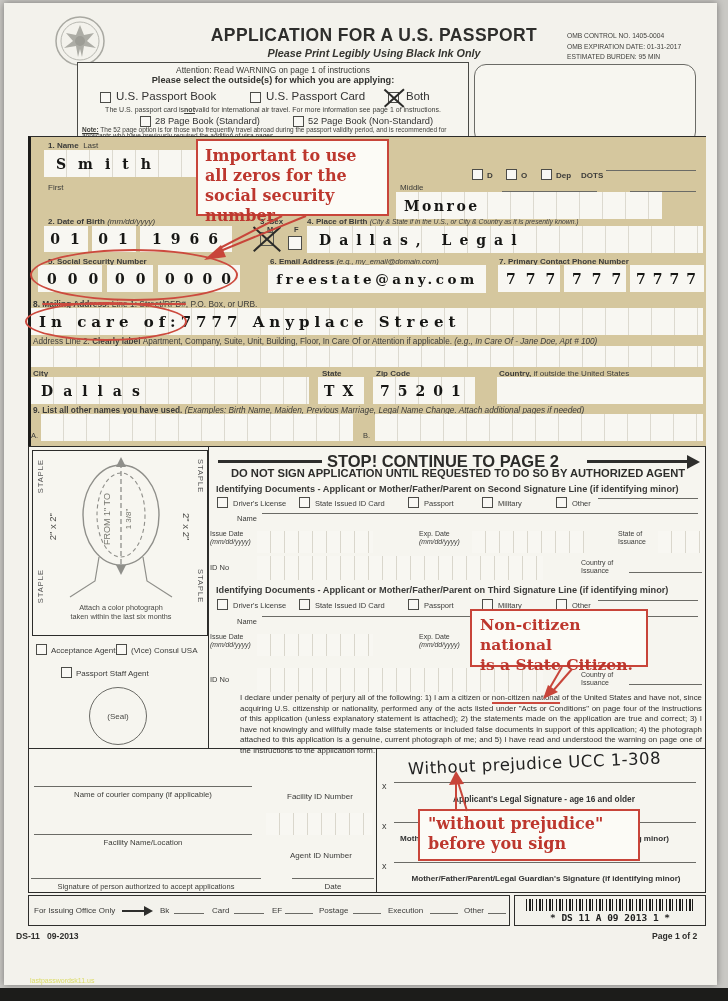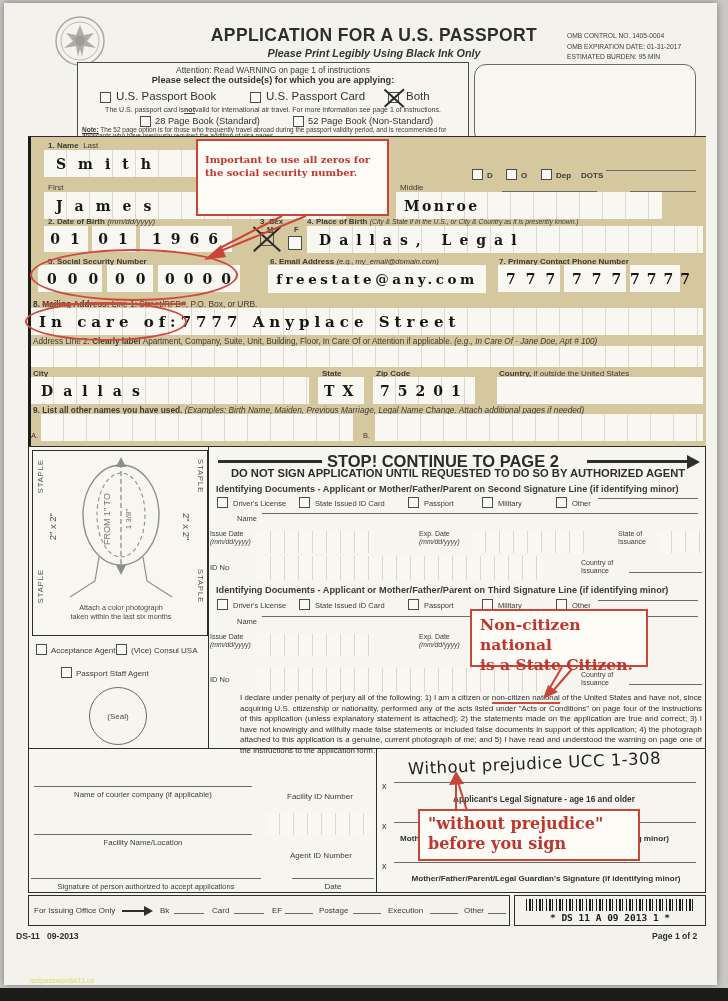--- a/index.html
+++ b/index.html
@@ -91,21 +91,20 @@
   <span class="cb" style="left:537px;top:166px"></span>
   <div class="abs lbl b" style="left:552px;top:168px">Dep</div>
   <div class="abs lbl b" style="left:577px;top:168px">DOTS</div>
   <div class="line" style="left:602px;top:167px;width:90px"></div>
   <div class="abs lbl b" style="left:468px;top:189px">End. #</div>
   <div class="line" style="left:498px;top:188px;width:95px"></div>
   <div class="abs lbl b" style="left:605px;top:189px">Exp.</div>
   <div class="line" style="left:626px;top:188px;width:66px"></div>
 
   <div class="abs lbl" style="left:44px;top:180px">First</div>
-  <div class="abs wf val" style="left:40px;top:189px;width:302px;height:27px;padding-left:12px;letter-spacing:12px">James</div>
   <div class="abs lbl" style="left:396px;top:180px">Middle</div>
   <div class="abs wf val" style="left:392px;top:189px;width:266px;height:27px;padding-left:8px;letter-spacing:2.5px">Monroe</div>
 
   <div class="abs lbl" style="left:44px;top:214px"><span class="b">2. Date of Birth</span>&nbsp;<span class="i">(mm/dd/yyyy)</span></div>
   <div class="abs plain val ctr" style="left:40px;top:223px;width:44px;height:26px;letter-spacing:10px;padding-left:8px">01</div>
   <div class="abs plain val ctr" style="left:88px;top:223px;width:44px;height:26px;letter-spacing:10px;padding-left:8px">01</div>
   <div class="abs plain val ctr" style="left:136px;top:223px;width:92px;height:26px;letter-spacing:9px;padding-left:7px">1966</div>
   <div class="abs lbl b" style="left:256px;top:214px">3. Sex</div>
   <div class="abs lbl b t75" style="left:263px;top:222px">M</div>
   <div class="abs lbl b t75" style="left:290px;top:222px">F</div>
@@ -118,21 +117,21 @@
 
   <div class="abs lbl b" style="left:44px;top:254px">5. Social Security Number</div>
   <div class="abs plain val" style="left:34px;top:262px;width:64px;height:27px;letter-spacing:11px;padding-left:9px">000</div>
   <div class="abs plain val" style="left:103px;top:262px;width:46px;height:27px;letter-spacing:11px;padding-left:8px">00</div>
   <div class="abs plain val" style="left:154px;top:262px;width:82px;height:27px;letter-spacing:9px;padding-left:7px">0000</div>
   <div class="abs lbl" style="left:266px;top:254px"><span class="b">6. Email Address</span>&nbsp;<span class="i t75">(e.g., my_email@domain.com)</span></div>
   <div class="abs plain val ctr" style="left:264px;top:262px;width:218px;height:28px;letter-spacing:3.5px;font-size:13.5px">freestate@any.com</div>
   <div class="abs lbl b" style="left:495px;top:254px">7. Primary Contact Phone Number</div>
   <div class="abs plain val" style="left:494px;top:262px;width:62px;height:27px;letter-spacing:10px;padding-left:8px">777</div>
   <div class="abs plain val" style="left:560px;top:262px;width:62px;height:27px;letter-spacing:10px;padding-left:8px">777</div>
-  <div class="abs plain val" style="left:626px;top:262px;width:50px;height:27px;letter-spacing:7px;">7777</div>
+  <div class="abs plain val" style="left:626px;top:262px;width:74px;height:27px;letter-spacing:7px;padding-left:6px">7777</div>
 
   <div class="abs lbl" style="left:29px;top:296px;font-size:8.4px">
     <span class="b">8.</span>
     <span class="strike"><span class="b">Mailing Address:</span><span> Line 1: Street/RFD#</span></span><span>, P.O. Box, or URB.</span>
   </div>
   <div class="abs wf val" style="left:27px;top:305px;width:672px;height:27px;padding-left:8px;letter-spacing:5px;font-size:15px">
     <span>In care of:</span>
       <span> 7777 Anyplace Street</span>
   </div>
 
@@ -298,21 +297,21 @@
   <div class="line" style="left:484px;top:910px;width:18px"></div>
   <div class="abs" style="left:510px;top:892px;width:192px;height:31px;border:1.5px solid #2e2e2c">
     <div class="abs" style="left:11px;top:3px;width:168px;height:12px;background:repeating-linear-gradient(90deg,#1c1c1a 0 1px,transparent 1px 3px,#1c1c1a 3px 5px,transparent 5px 6px,#1c1c1a 6px 7px,transparent 7px 10px)"></div>
     <div class="abs ctr" style="left:0;top:16px;width:100%;font-family:'DejaVu Sans Mono',monospace;font-size:9.5px;font-weight:bold;color:#222">* DS 11 A 09 2013 1 *</div>
   </div>
 
   <div class="abs b" style="left:12px;top:928px;font-size:8.6px;color:#2e2e2c;white-space:pre">DS-11   09-2013</div>
   <div class="abs b" style="left:648px;top:928px;font-size:8.6px;color:#2e2e2c">Page 1 of 2</div>
   <div class="abs" style="left:26px;top:974px;font-size:7px;color:#d9d958;filter:blur(.4px);opacity:.9">lastpasswordsk11.us</div>
 
-  <div class="redbox" style="left:192px;top:136px;width:193px;height:77px;padding:13px 7px;font-size:10px;line-height:1.26">Important to use all zeros for the social security number.</div>
+  <div class="redbox" style="left:192px;top:136px;width:193px;height:77px;padding:5px 7px;font-size:16px;line-height:1.26">Important to use all zeros for the social security number.</div>
   <svg class="abs" style="left:190px;top:211px;z-index:6" width="120" height="48" viewBox="0 0 120 48">
     <path d="M112,2 L24,38" stroke="#c8453a" stroke-width="2" fill="none"></path>
     <path d="M88,2 L26,34" stroke="#c8453a" stroke-width="2" fill="none"></path>
     <polygon points="10,46 27,31 32,43" fill="#c8453a"></polygon>
   </svg>
   <div class="redellipse" style="left:26px;top:246px;width:208px;height:52px"></div>
   <div class="redellipse" style="left:21px;top:299px;width:162px;height:39px"></div>
   <div class="redbox" style="left:466px;top:606px;width:178px;height:58px;padding:4px 8px;font-size:15.5px;line-height:1.3">
     <div>Non-citizen national</div>
     <div>is a State Citizen.</div>

